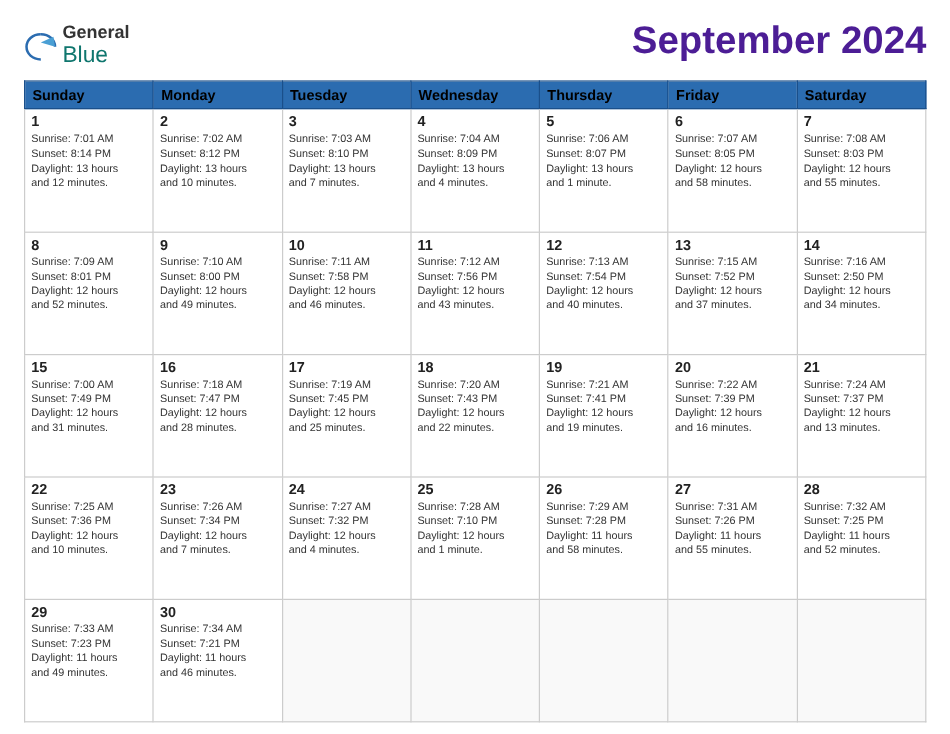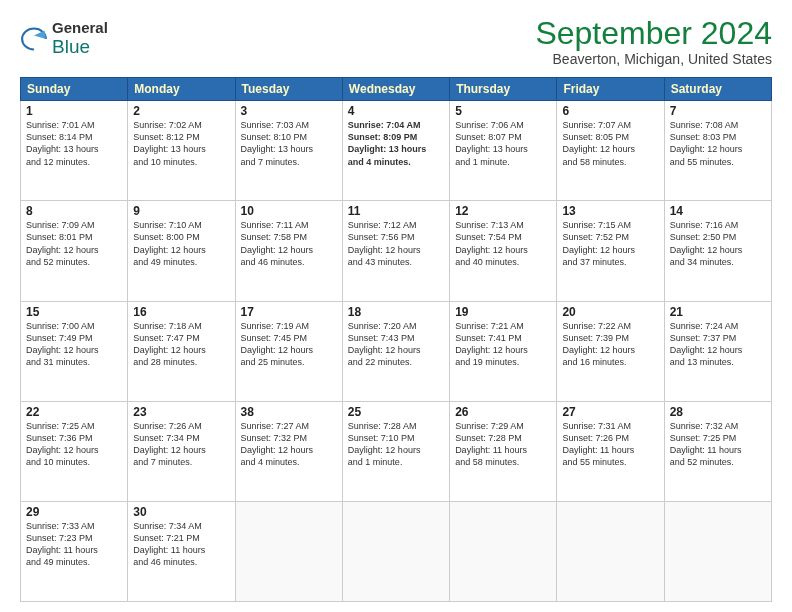--- a/index.html
+++ b/index.html
@@ -46,36 +46,36 @@
     .logo-icon {
       width: 28px;
       height: 28px;
       margin-right: 4px;
     }
     .title-block {
       text-align: right;
     }
     .main-title {
       font-size: 32px;
-      font-weight: normal;
-      color: #15803d;
+      font-weight: bold;
+      color: #4c1d95;
       line-height: 1.1;
     }
     .subtitle {
       font-size: 14px;
       color: #444;
     }
     .calendar-table {
       width: 100%;
       border-collapse: collapse;
       flex: 1;
     }
     .calendar-table th {
       background-color: #2b6cb0;
-      color: #fef9c3;
+      color: #000000;
       font-size: 12px;
       font-weight: bold;
       text-align: left;
       padding: 4px 6px;
       border: 1px solid #1a4f8a;
     }
     .calendar-table td {
       border: 1px solid #ccc;
       vertical-align: top;
       padding: 3px 5px;
@@ -110,21 +110,20 @@
         <path d="M20 5 C30 5 37 12 37 20" stroke="#2b6cb0" stroke-width="3" fill="none"></path>
         <path d="M20 15 L35 8 L37 20" fill="#4a9fd4" stroke="none"></path>
       </svg>
       <div class="logo-text">
         <span class="logo-general">General</span>
         <span class="logo-blue">Blue</span>
       </div>
     </div>
     <div class="title-block">
       <div class="main-title">September 2024</div>
-      <div class="subtitle">Beaverton, Michigan, United States</div>
     </div>
   </div>
 
   <table class="calendar-table">
     <thead>
       <tr>
         <th>Sunday</th>
         <th>Monday</th>
         <th>Tuesday</th>
         <th>Wednesday</th>
@@ -151,21 +150,21 @@
           </td>
           <td>
             <span class="day-num">3</span>
             <div class="day-info" style="white-space: pre-line;">Sunrise: 7:03 AM
 Sunset: 8:10 PM
 Daylight: 13 hours
 and 7 minutes.</div>
           </td>
           <td>
             <span class="day-num">4</span>
-            <div class="day-info" style="white-space: pre-line; font-weight: bold;">Sunrise: 7:04 AM
+            <div class="day-info" style="white-space: pre-line;">Sunrise: 7:04 AM
 Sunset: 8:09 PM
 Daylight: 13 hours
 and 4 minutes.</div>
           </td>
           <td>
             <span class="day-num">5</span>
             <div class="day-info" style="white-space: pre-line;">Sunrise: 7:06 AM
 Sunset: 8:07 PM
 Daylight: 13 hours
 and 1 minute.</div>
@@ -296,21 +295,21 @@
 and 10 minutes.</div>
           </td>
           <td>
             <span class="day-num">23</span>
             <div class="day-info" style="white-space: pre-line;">Sunrise: 7:26 AM
 Sunset: 7:34 PM
 Daylight: 12 hours
 and 7 minutes.</div>
           </td>
           <td>
-            <span class="day-num">38</span>
+            <span class="day-num">24</span>
             <div class="day-info" style="white-space: pre-line;">Sunrise: 7:27 AM
 Sunset: 7:32 PM
 Daylight: 12 hours
 and 4 minutes.</div>
           </td>
           <td>
             <span class="day-num">25</span>
             <div class="day-info" style="white-space: pre-line;">Sunrise: 7:28 AM
 Sunset: 7:10 PM
 Daylight: 12 hours

